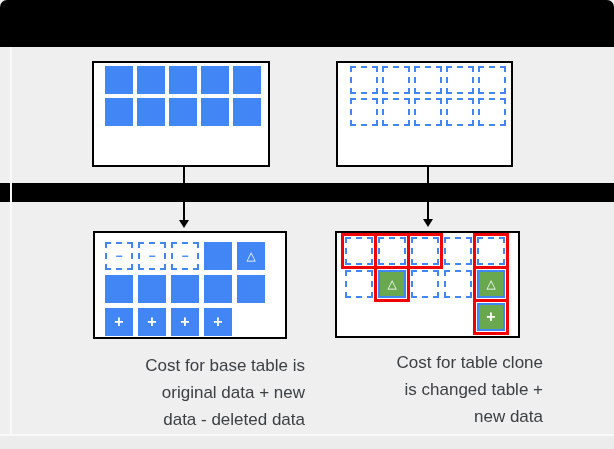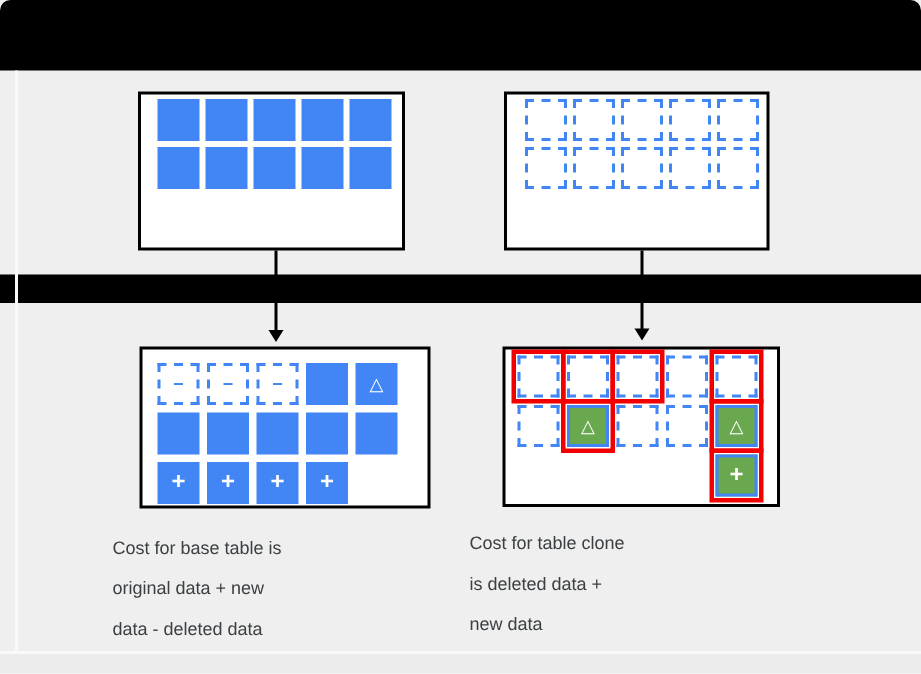--- a/index.html
+++ b/index.html
@@ -45,22 +45,22 @@
   .arrow{position:absolute;width:2px;background:#000;}
   .arrow::after{
     content:"";position:absolute;left:-4px;bottom:-7px;width:0;height:0;
     border-left:5px solid transparent;border-right:5px solid transparent;
     border-top:8px solid #000;
   }
   #arrow-left{left:183px;top:167px;height:54px;}
   #arrow-right{left:427px;top:167px;height:53px;}
 
   .caption{
-    position:absolute;width:230px;text-align:left;
-    font-size:12px;line-height:27px;color:var(--caption-text,#3c4043);
+    position:absolute;width:230px;text-align:right;
+    font-size:17px;line-height:27px;color:var(--caption-text,#3c4043);
     white-space:pre-line;
   }
   #cap-left{left:75px;top:352px;}
   #cap-right{left:313px;top:349px;}
 </style>
 </head>
 <body>
 
 <div class="stage">
 
@@ -140,16 +140,16 @@
         <div class="cell empty"></div>
         <div class="cell empty"></div>
         <div class="cell green red-ring sym-plus">+</div>
       </div>
   </div>
 
   <div id="cap-left" class="caption">Cost for base table is
 original data + new
 data - deleted data</div>
   <div id="cap-right" class="caption">Cost for table clone
-is deleted data +
+is changed table +
 new data</div>
 
 </div>
 
 </body></html>

